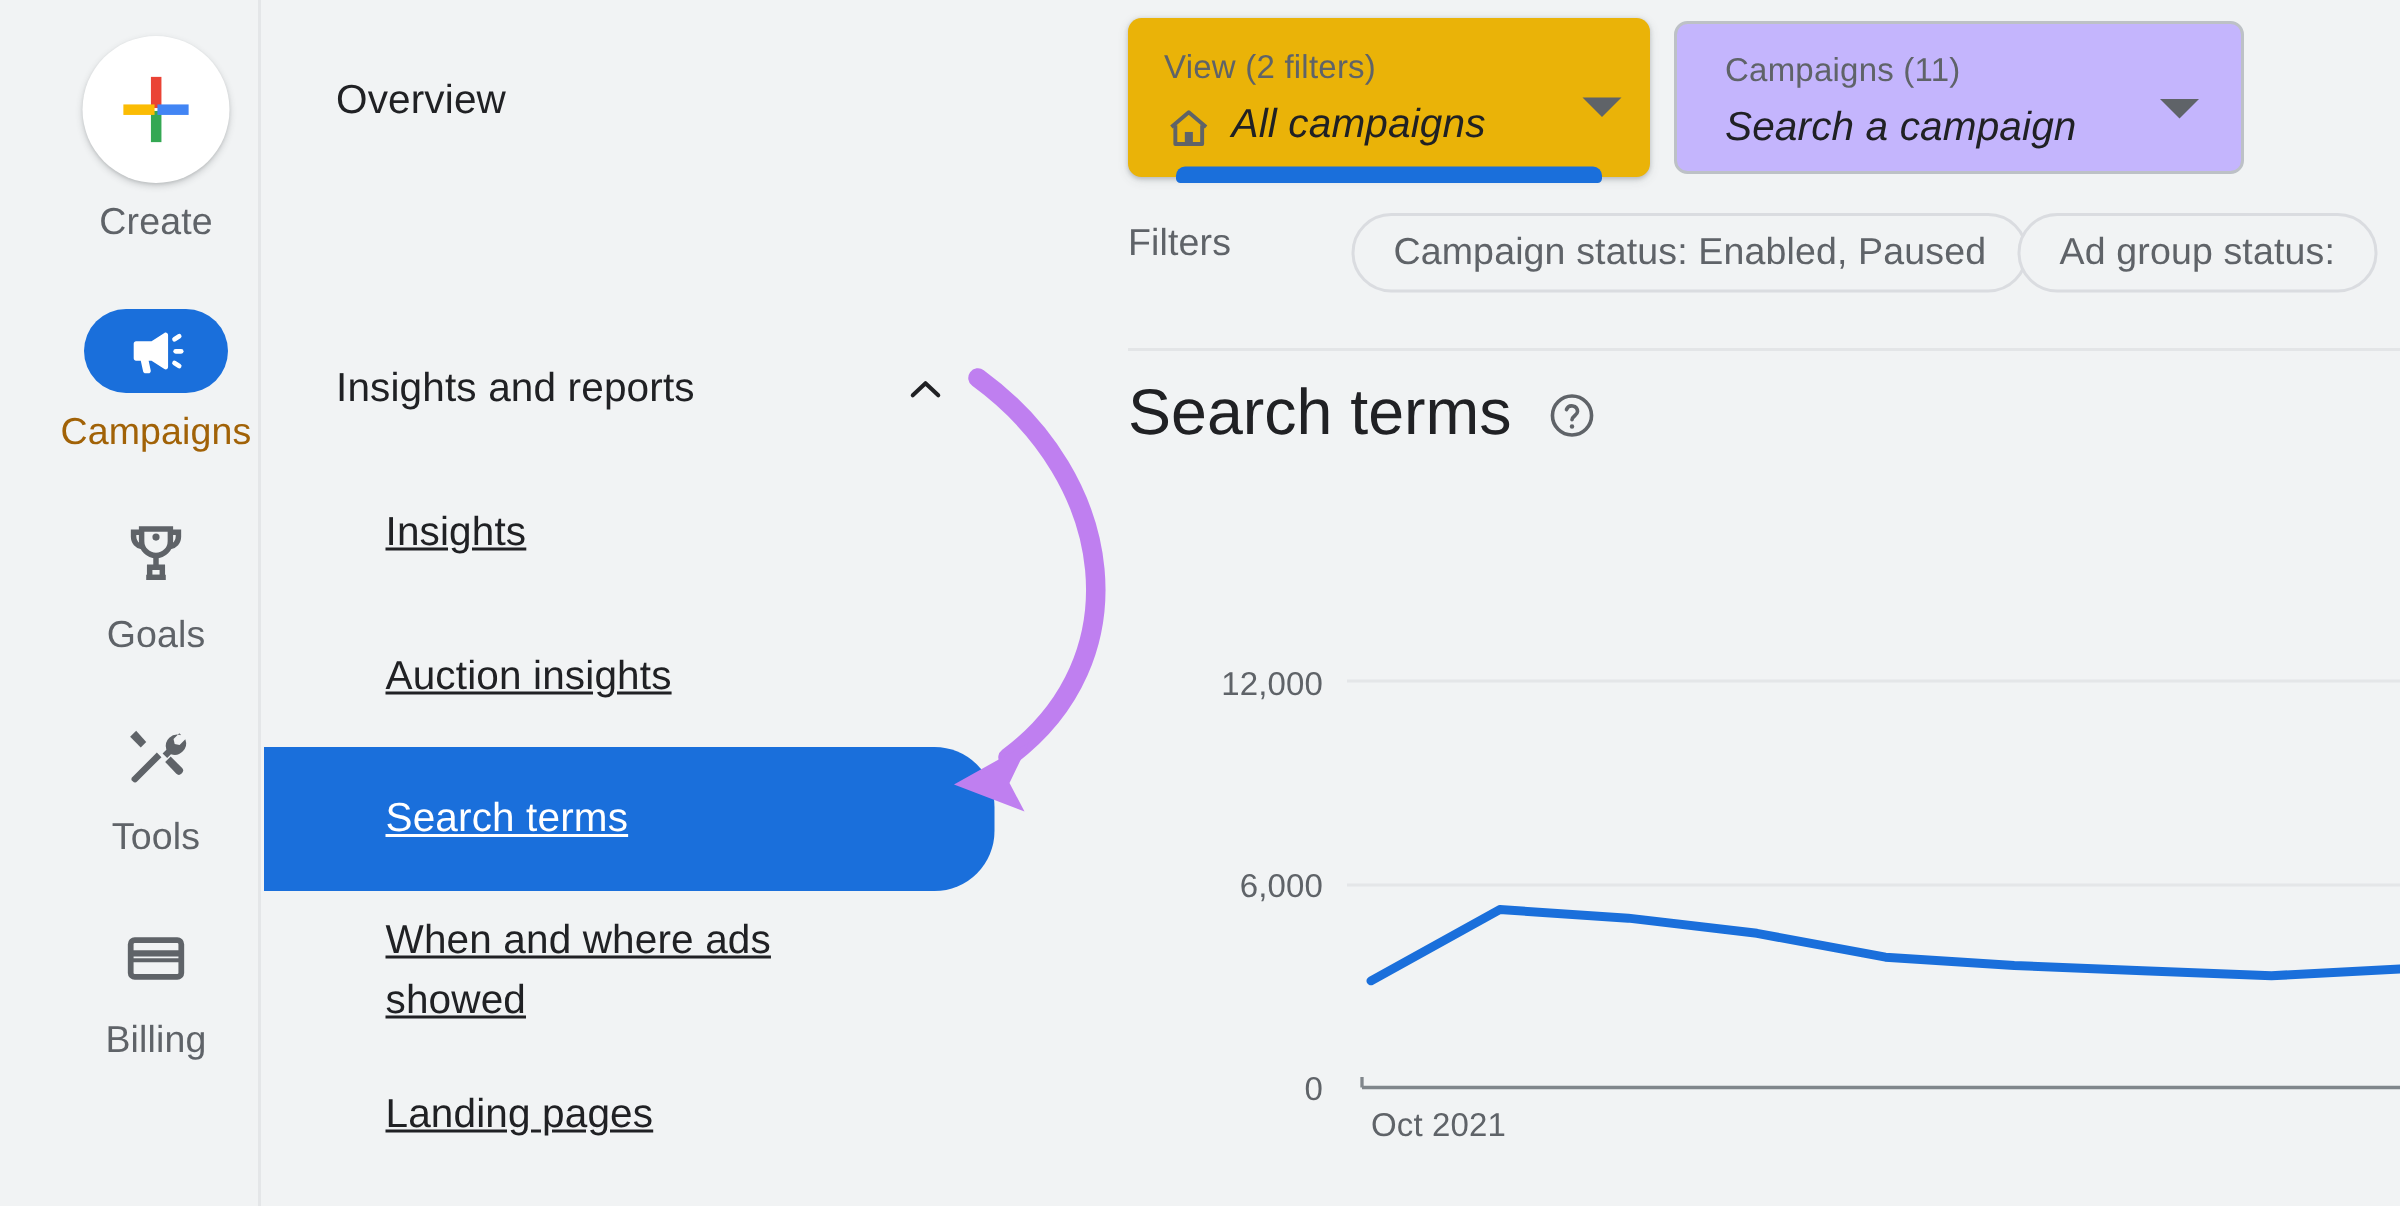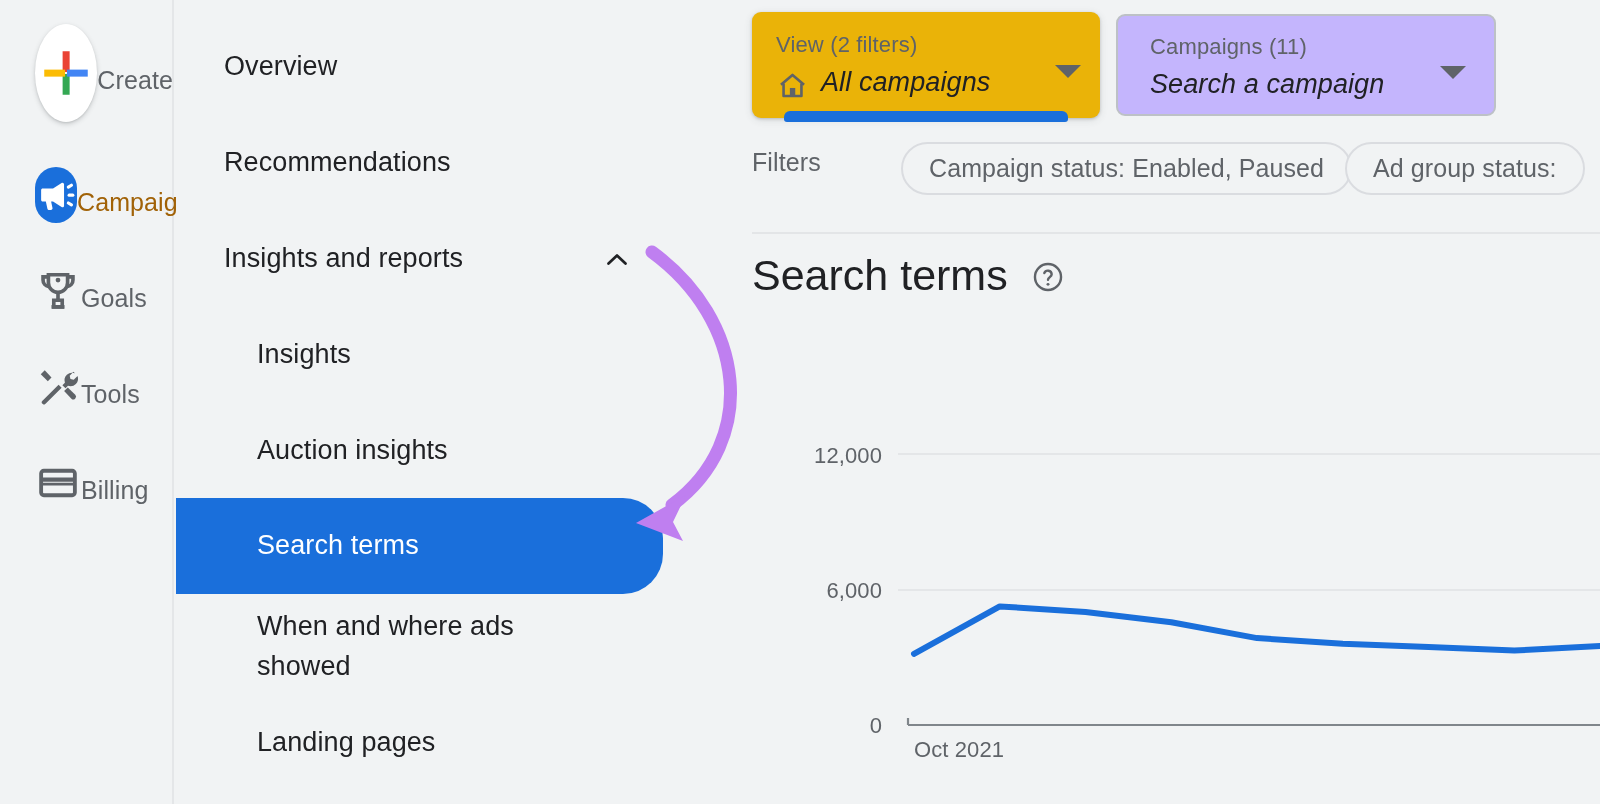--- a/index.html
+++ b/index.html
@@ -12,21 +12,21 @@
   #app { position: relative; width: 1600px; height: 804px; background: #f1f3f4; }
 
   
   .rail {
     position: absolute; left: 0; top: 0; width: 174px; height: 804px;
     background: #f1f3f4;
     border-right: 2px solid #e4e6e8;
     display: flex; flex-direction: column; align-items: center;
   }
   .rail-item {
-    width: 174px; display: flex; 
+    width: 174px; display: flex; flex-direction: column;
     align-items: center; justify-content: flex-start;
     cursor: pointer; user-select: none; padding-left: 36px;
   }
   .create-circle {
     width: 98px; height: 98px; border-radius: 50%;
     background: #ffffff;
     box-shadow: 0 2px 5px rgba(60,64,67,.22), 0 1px 2px rgba(60,64,67,.12);
     display: flex; align-items: center; justify-content: center;
   }
   .rail-label {
@@ -44,21 +44,21 @@
   .nav {
     position: absolute; left: 176px; top: 0; width: 576px; height: 804px;
     background: #f1f3f4;
   }
   .nav-item {
     position: absolute; display: flex; align-items: center;
     font-size: 27px; color: #202124; cursor: pointer; user-select: none;
     letter-spacing: .1px;
   }
   .nav-item .nav-text { white-space: pre-line; line-height: 1.46; }
-  .nav-sub { padding-left: 81px; }
+  .nav-sub { padding-left: 81px; text-decoration: underline; }
   .nav-top { padding-left: 48px; text-align: right; }
   .nav-selected {
     background: #1a6fdb; color: #ffffff;
     border-radius: 0 40px 40px 0;
   }
 
   
   .view-card {
     position: absolute; left: 752px; top: 12px; width: 348px; height: 106px;
     background: #eab308; border-radius: 9px;
@@ -200,23 +200,20 @@
     </div>
 
   </div>
 
   <div class="nav">
 
     <div class="nav-item nav-top" style="left:0; top:46px; width:576px; height:42px;">
       <span class="nav-text">Overview</span>
     </div>
 
-    <div class="nav-item nav-top" style="left:0; top:142px; width:576px; height:42px;">
-      <span class="nav-text">Recommendations</span>
-    </div>
 
     <div class="nav-item nav-top" style="left:0; top:238px; width:576px; height:42px;">
       <span class="nav-text">Insights and reports</span>
       <span style="position:absolute; left:424px; top:5px;">
         <svg width="34" height="34" viewBox="0 0 24 24" fill="none" stroke="#202124" stroke-width="1.9" stroke-linecap="round" stroke-linejoin="round">
           <polyline points="6,14.5 12,8.8 18,14.5"></polyline>
         </svg>
       </span>
     </div>
 

